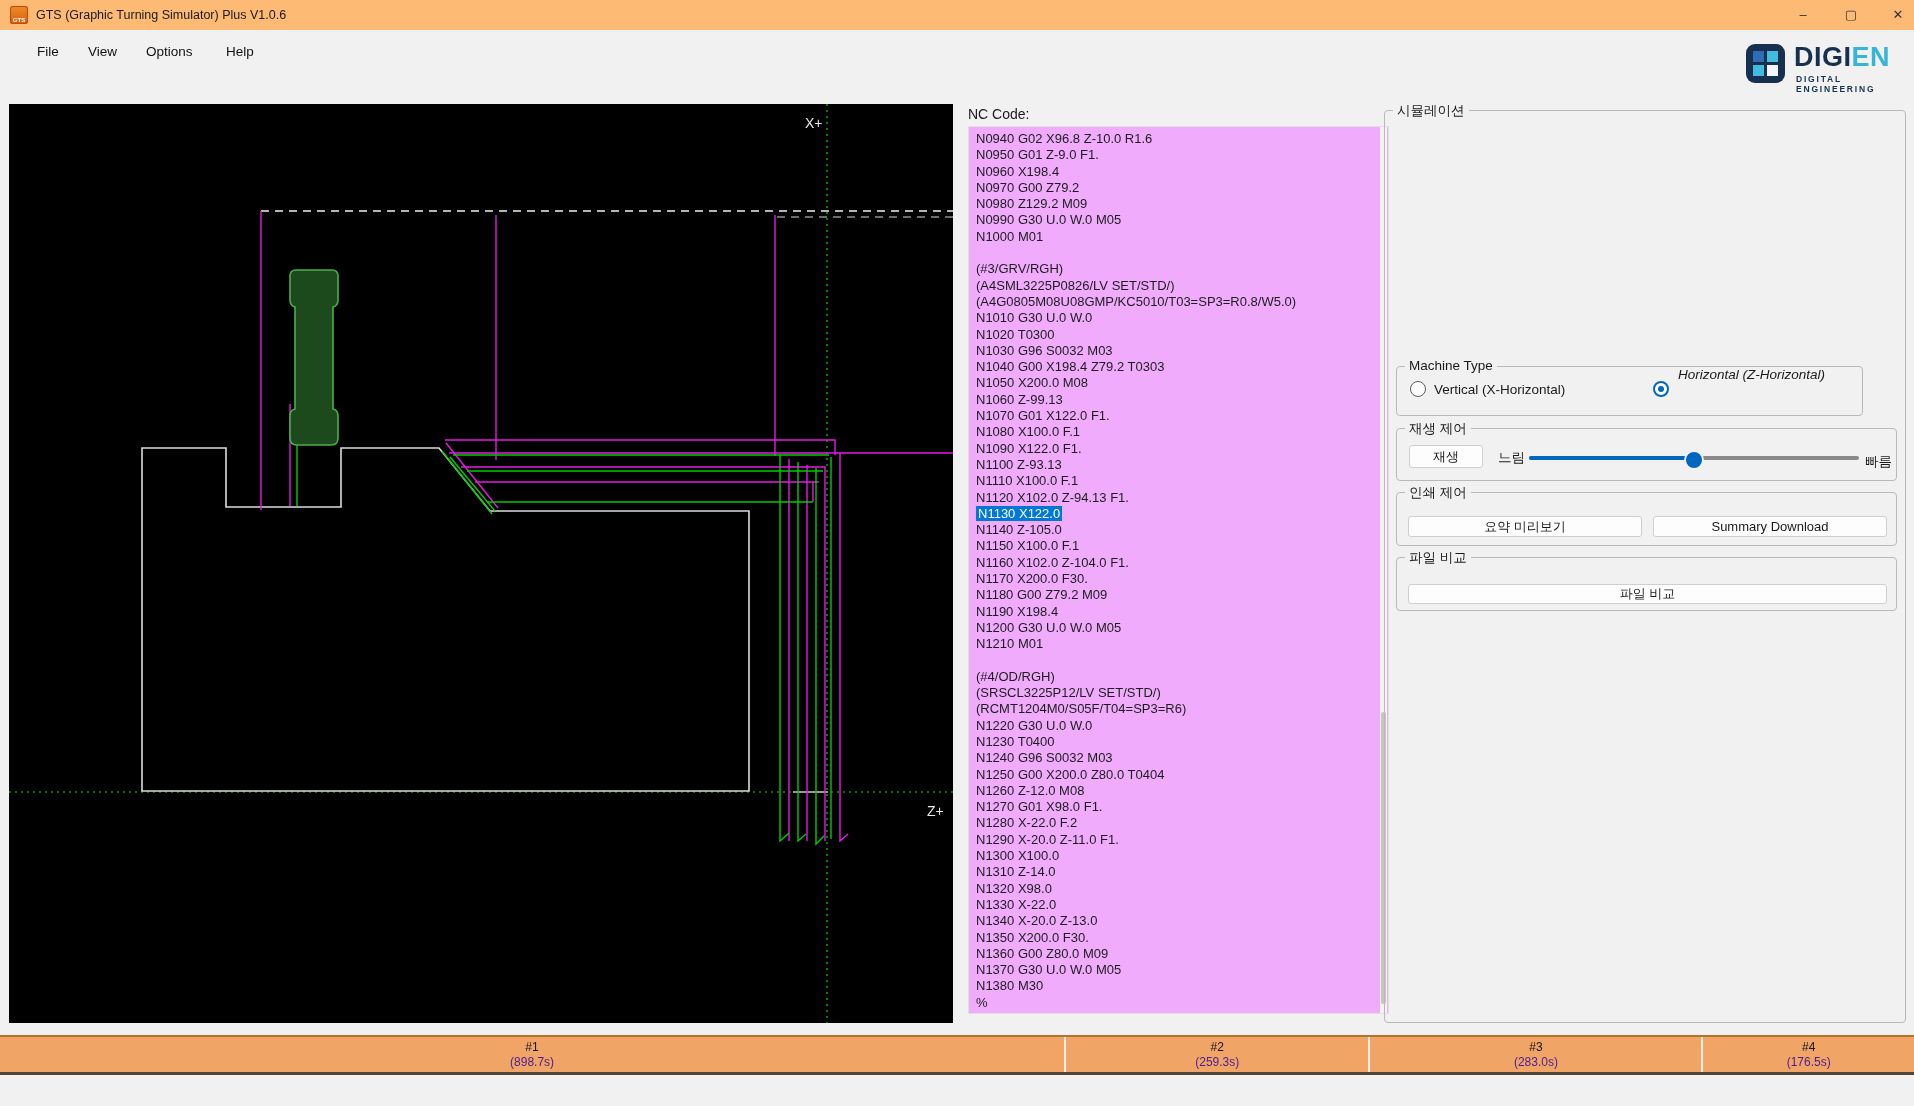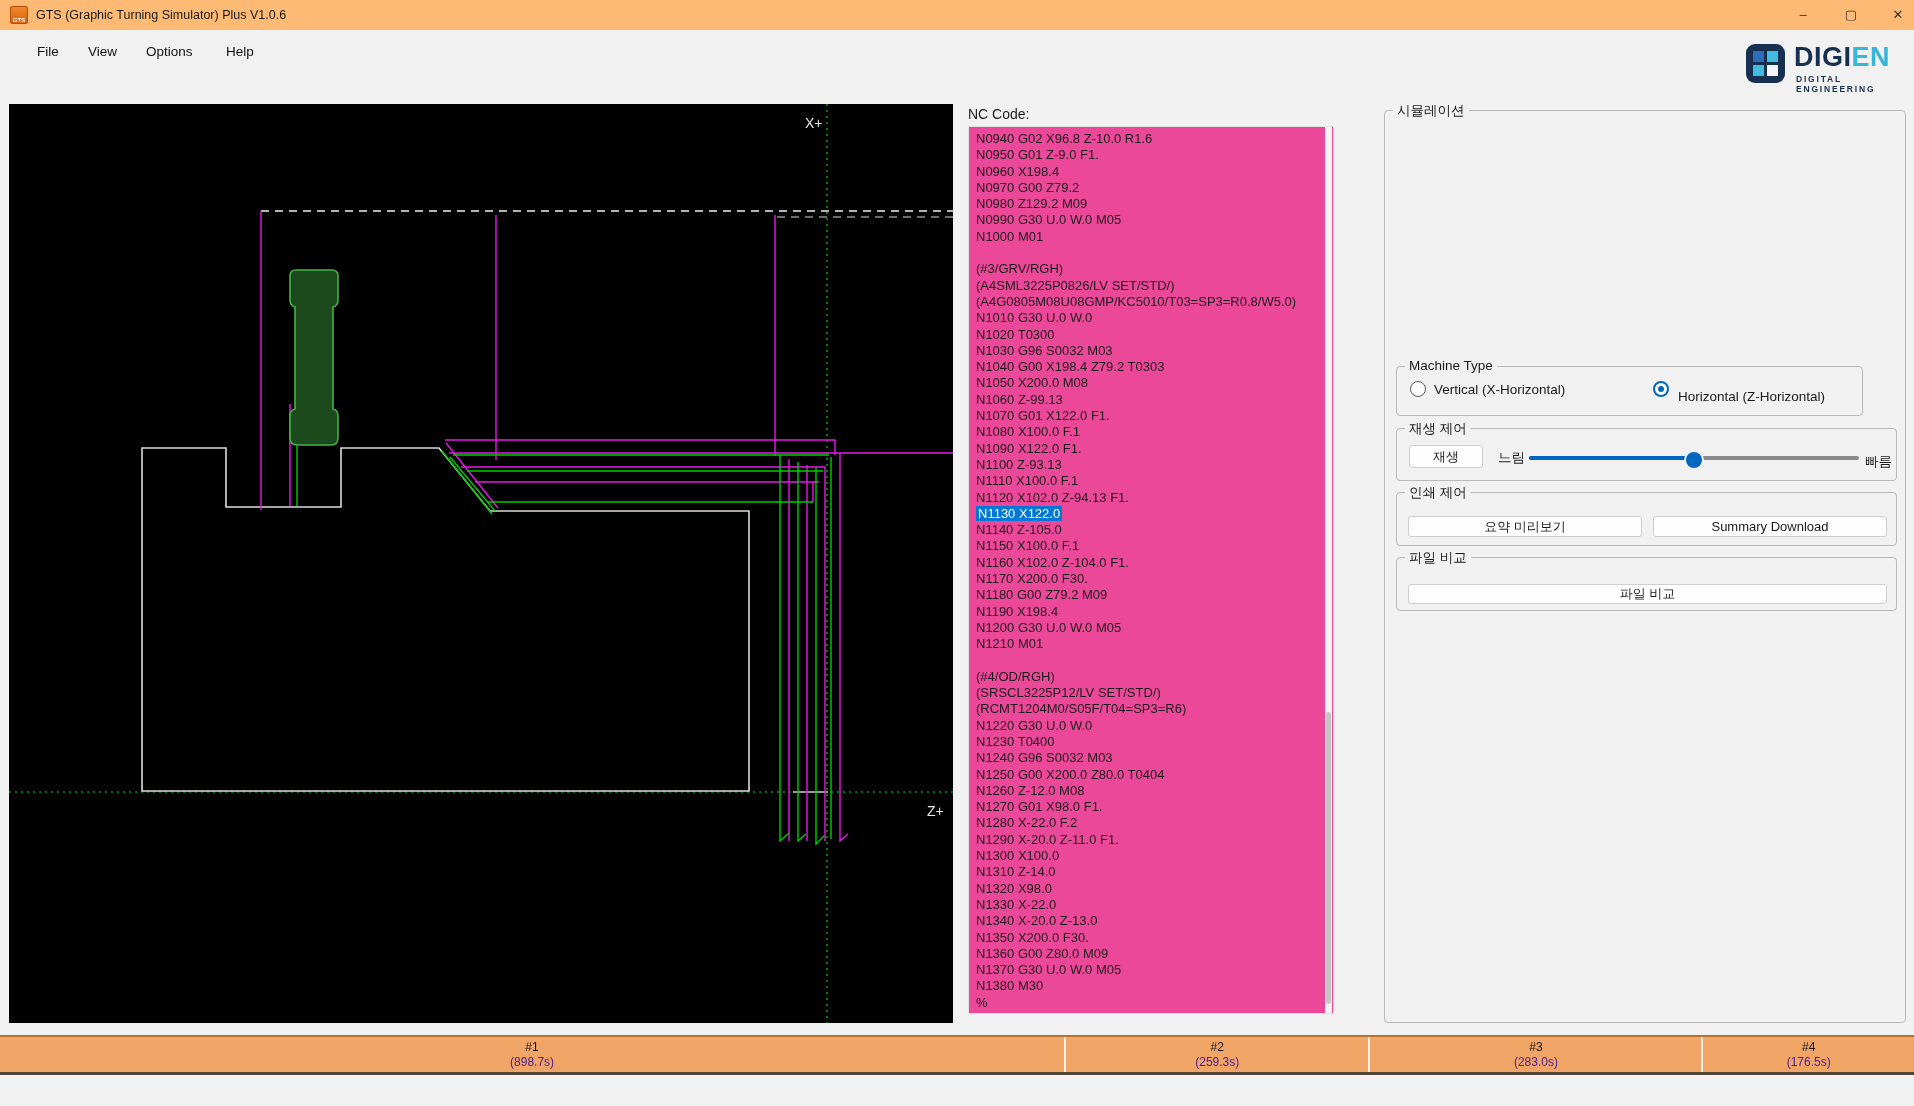--- a/index.html
+++ b/index.html
@@ -27,21 +27,21 @@
   #logo-mark .bl{left:7px;top:21px;background:#41bcdf;}
   #logo-mark .br{left:21px;top:21px;background:#f2f6fa;}
   #logo-text{position:absolute;left:50px;top:2px;font-weight:bold;font-size:27px;letter-spacing:0.5px;}
   #logo-text .digi{color:#17304f;} #logo-text .en{color:#35b6d9;}
   #logo-sub{position:absolute;left:52px;top:34px;font-size:8.5px;font-weight:bold;
             letter-spacing:1.8px;color:#17304f;}
   
   #canvas{position:absolute;left:9px;top:104px;width:944px;height:919px;background:#000;}
   
   #nc-label{position:absolute;left:968px;top:106px;font-size:14px;color:#1a1a1a;}
-  #nc-box{position:absolute;left:968px;top:126px;width:366px;height:888px;background:#ec4899;
+  #nc-box{position:absolute;left:968px;top:126px;width:421px;height:888px;background:#f0abfc;
           border:1px solid #e0e0e0;box-sizing:border-box;overflow:hidden;}
   #nc-lines{position:absolute;left:7px;top:4px;right:12px;}
   .nc-line{height:16.3px;line-height:16.3px;font-size:13px;color:#1c1c1c;white-space:pre;}
   .nc-line .sel{background:#0078d7;color:#fff;padding:0 2px;}
   #nc-scroll{position:absolute;right:1px;top:0;width:7px;height:100%;background:#f3f3f3;}
   #nc-thumb{position:absolute;left:1px;width:5px;top:66%;height:33%;background:#c6c6c6;border-radius:3px;}
   
   .groupbox{position:absolute;border:1px solid #b9b9b9;border-radius:4px;box-sizing:border-box;}
   .groupbox>.legend{position:absolute;top:-9px;left:8px;background:#f1f1f1;padding:0 4px;
                     font-size:13.5px;color:#1a1a1a;white-space:nowrap;}
@@ -226,21 +226,21 @@
       <div class="legend">시뮬레이션</div>
     </div>
 
 
 
     <div class="groupbox" id="g-machine">
       <div class="legend">Machine Type</div>
       <div class="radio off" style="left:13px;top:14px;"></div>
       <div class="radiolabel" style="left:37px;top:15px;">Vertical (X-Horizontal)</div>
       <div class="radio on" style="left:256px;top:14px;"></div>
-      <div class="radiolabel" style="left:281px;top:22px;">Horizontal (Z-Horizontal)</div>
+      <div class="radiolabel" style="left:281px;top:0;font-style:italic;">Horizontal (Z-Horizontal)</div>
     </div>
 
     <div class="groupbox" id="g-play">
       <div class="legend">재생 제어</div>
       <div class="btn" style="left:12px;top:16px;width:74px;height:23px;line-height:21px;">재생</div>
       <div class="sliderlabel" style="left:101px;top:20px;">느림</div>
       <div id="slider-track">
         <div id="slider-fill" style="width: 50%;"></div>
         <div id="slider-handle" style="left: 50%;"></div>
       </div>

